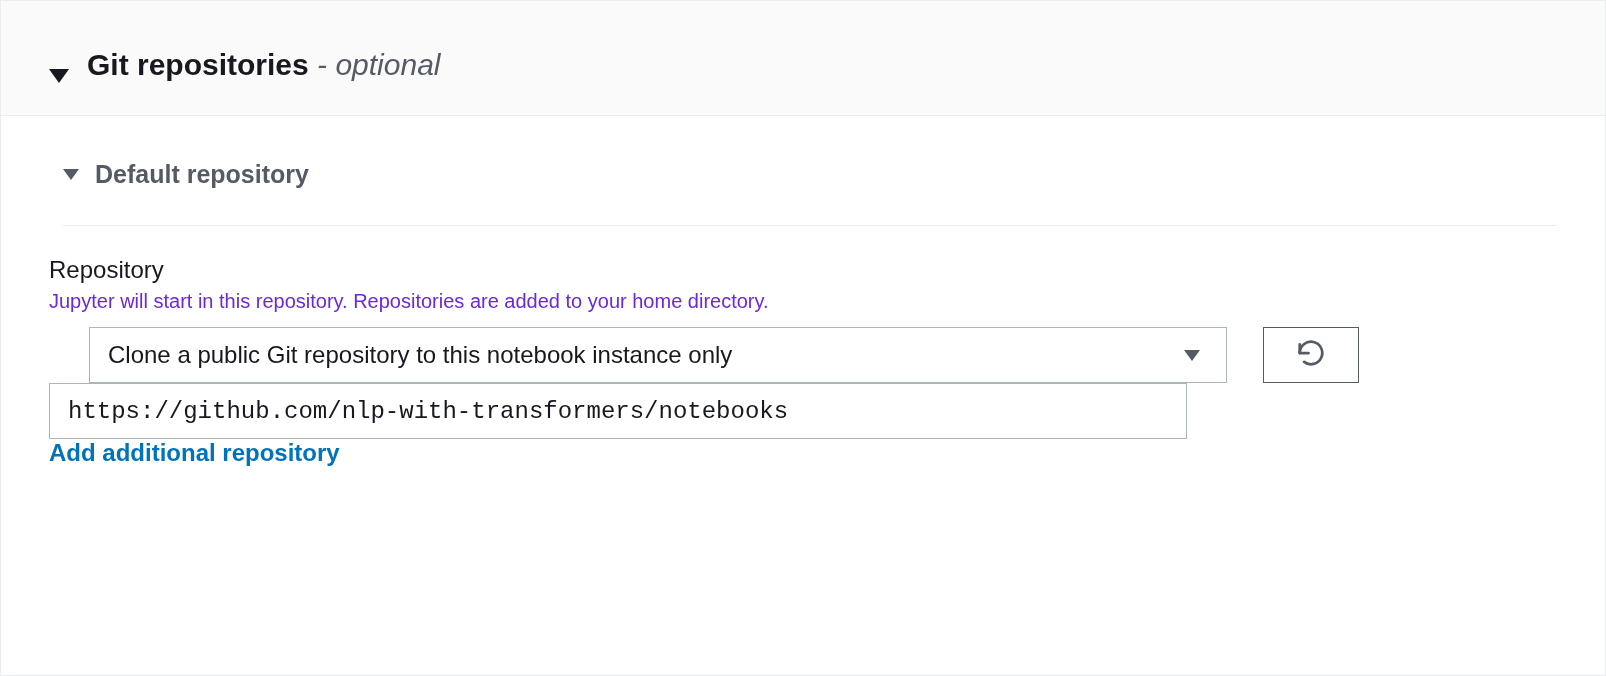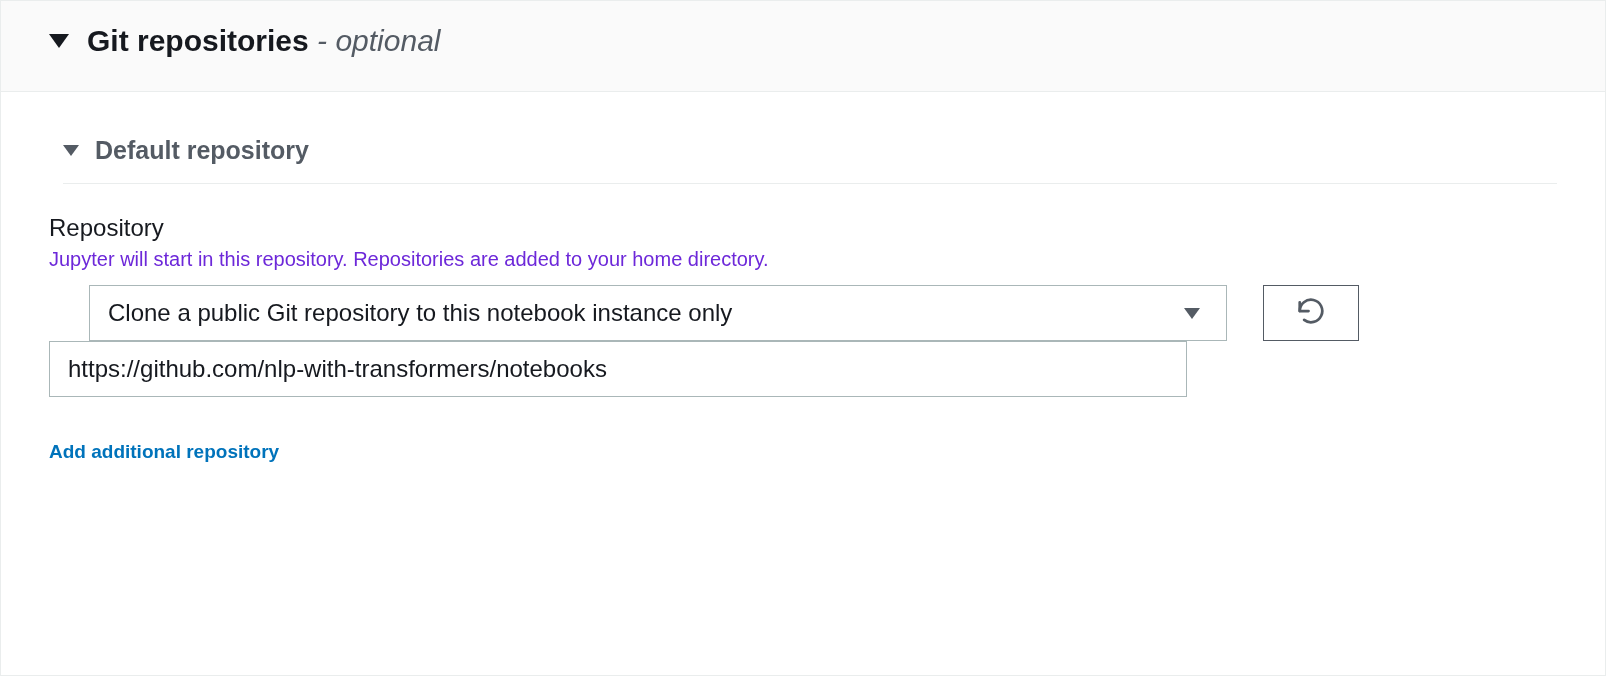--- a/index.html
+++ b/index.html
@@ -12,23 +12,23 @@
   .panel {
     width: 1606px;
     min-height: 676px;
     background: #ffffff;
     border: 1px solid #eaeded;
     box-shadow: 0 1px 1px rgba(0,0,0,0.05);
   }
   .panel-header {
     background: #fafafa;
     border-bottom: 1px solid #eaeded;
-    padding: 22px 48px 32px 48px;
+    padding: 46px 48px 32px 48px;
     display: flex;
-    align-items: center;
+    align-items: flex-end;
     gap: 18px;
   }
   .caret-down {
     width: 0; height: 0;
     border-left: 10px solid transparent;
     border-right: 10px solid transparent;
     border-top: 14px solid #16191f;
     flex-shrink: 0;
   }
   .caret-down.small {
@@ -52,21 +52,21 @@
     font-style: italic;
     color: #545b64;
   }
   .panel-body {
     padding: 44px 48px 48px 48px;
   }
   .subsection-header {
     display: flex;
     align-items: center;
     gap: 16px;
-    padding-bottom: 18px;
+    padding-bottom: 36px;
     border-bottom: 1px solid #eaeded;
     margin-bottom: 30px;
     margin-left: 14px;
   }
   .subsection-title {
     font-size: 25px;
     font-weight: 700;
     color: #545b64;
     margin: 0;
   }
@@ -120,30 +120,29 @@
     justify-content: center;
     cursor: pointer;
   }
   .refresh-btn svg {
     width: 30px; height: 30px;
     stroke: #545b64;
     fill: none;
     stroke-width: 2.2;
   }
   .text-input { display: block; }
-  input.text-input { outline: none; font-family: Liberation Sans, sans-serif; }
+  input.text-input { outline: none; font-family: Liberation Mono, monospace; }
   .link-button {
-    font-size: 19px;
+    font-size: 24px;
     font-weight: 700;
     color: #0073bb;
     background: none;
     border: none;
     padding: 0;
     cursor: pointer;
-    margin-top: 44px;
   }
 </style>
 </head>
 <body>
 
 <div class="panel">
 
   <div class="panel-header">
     <div class="caret-down"></div>
     <h2 class="panel-title">

